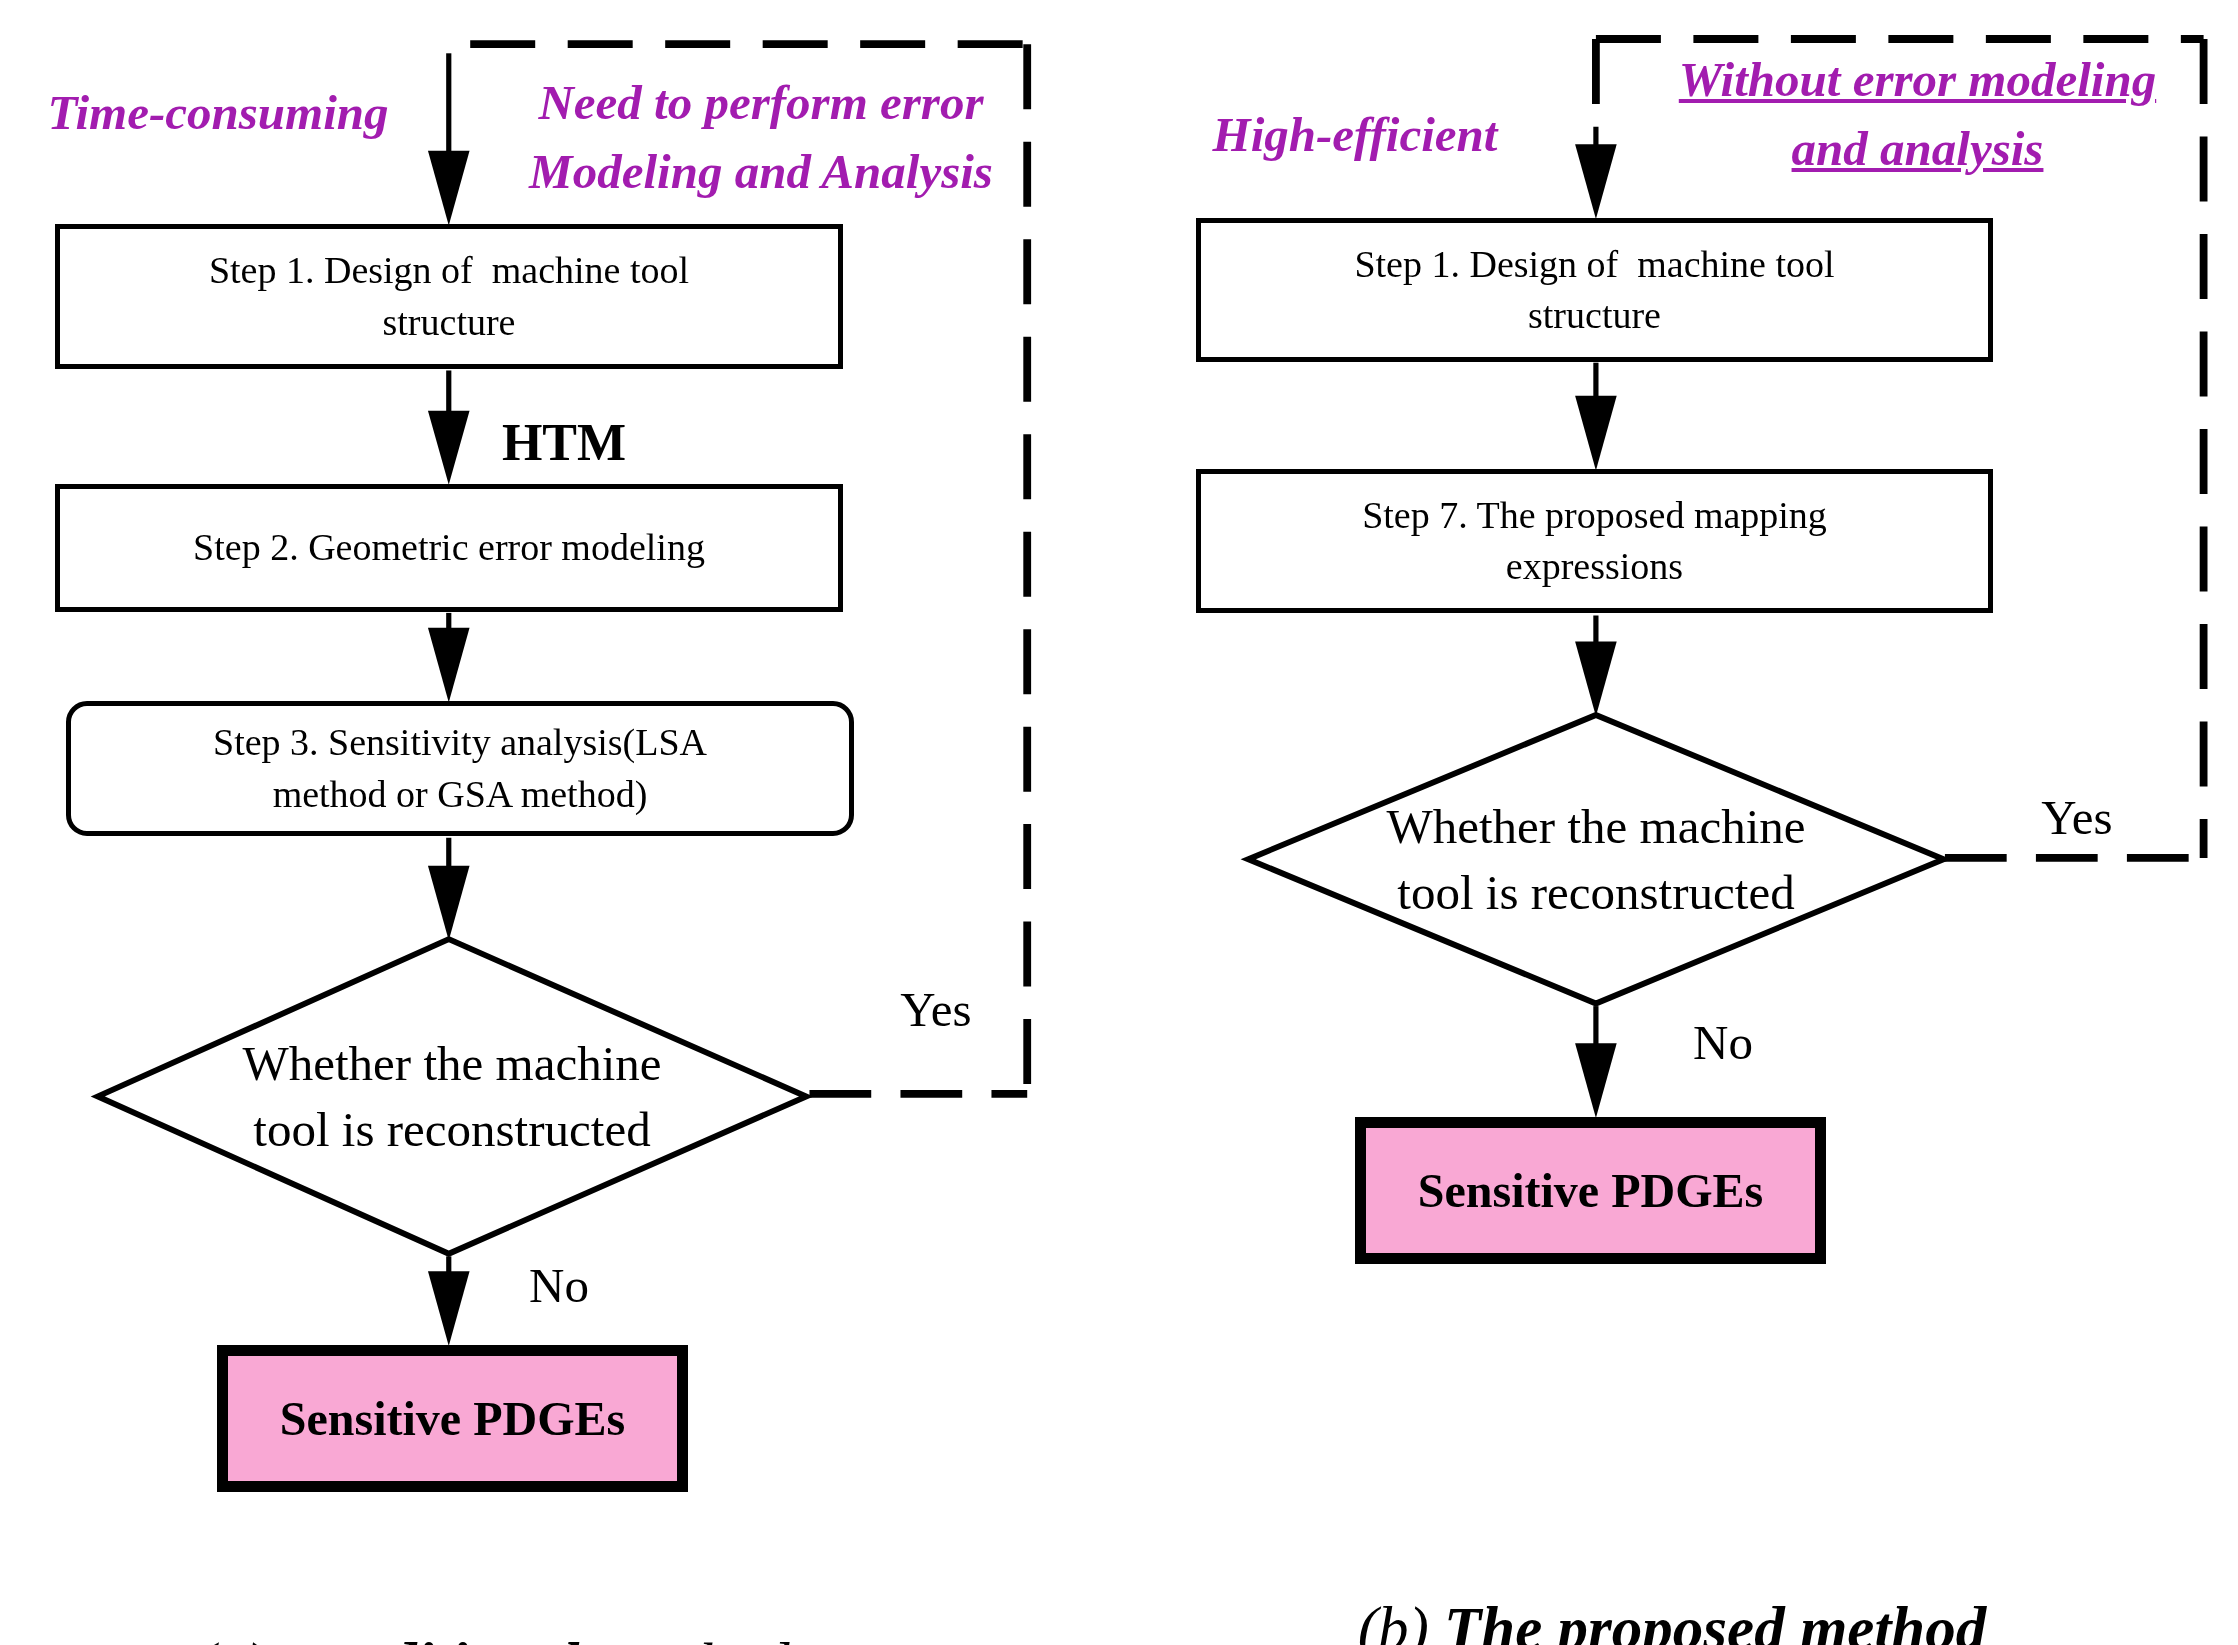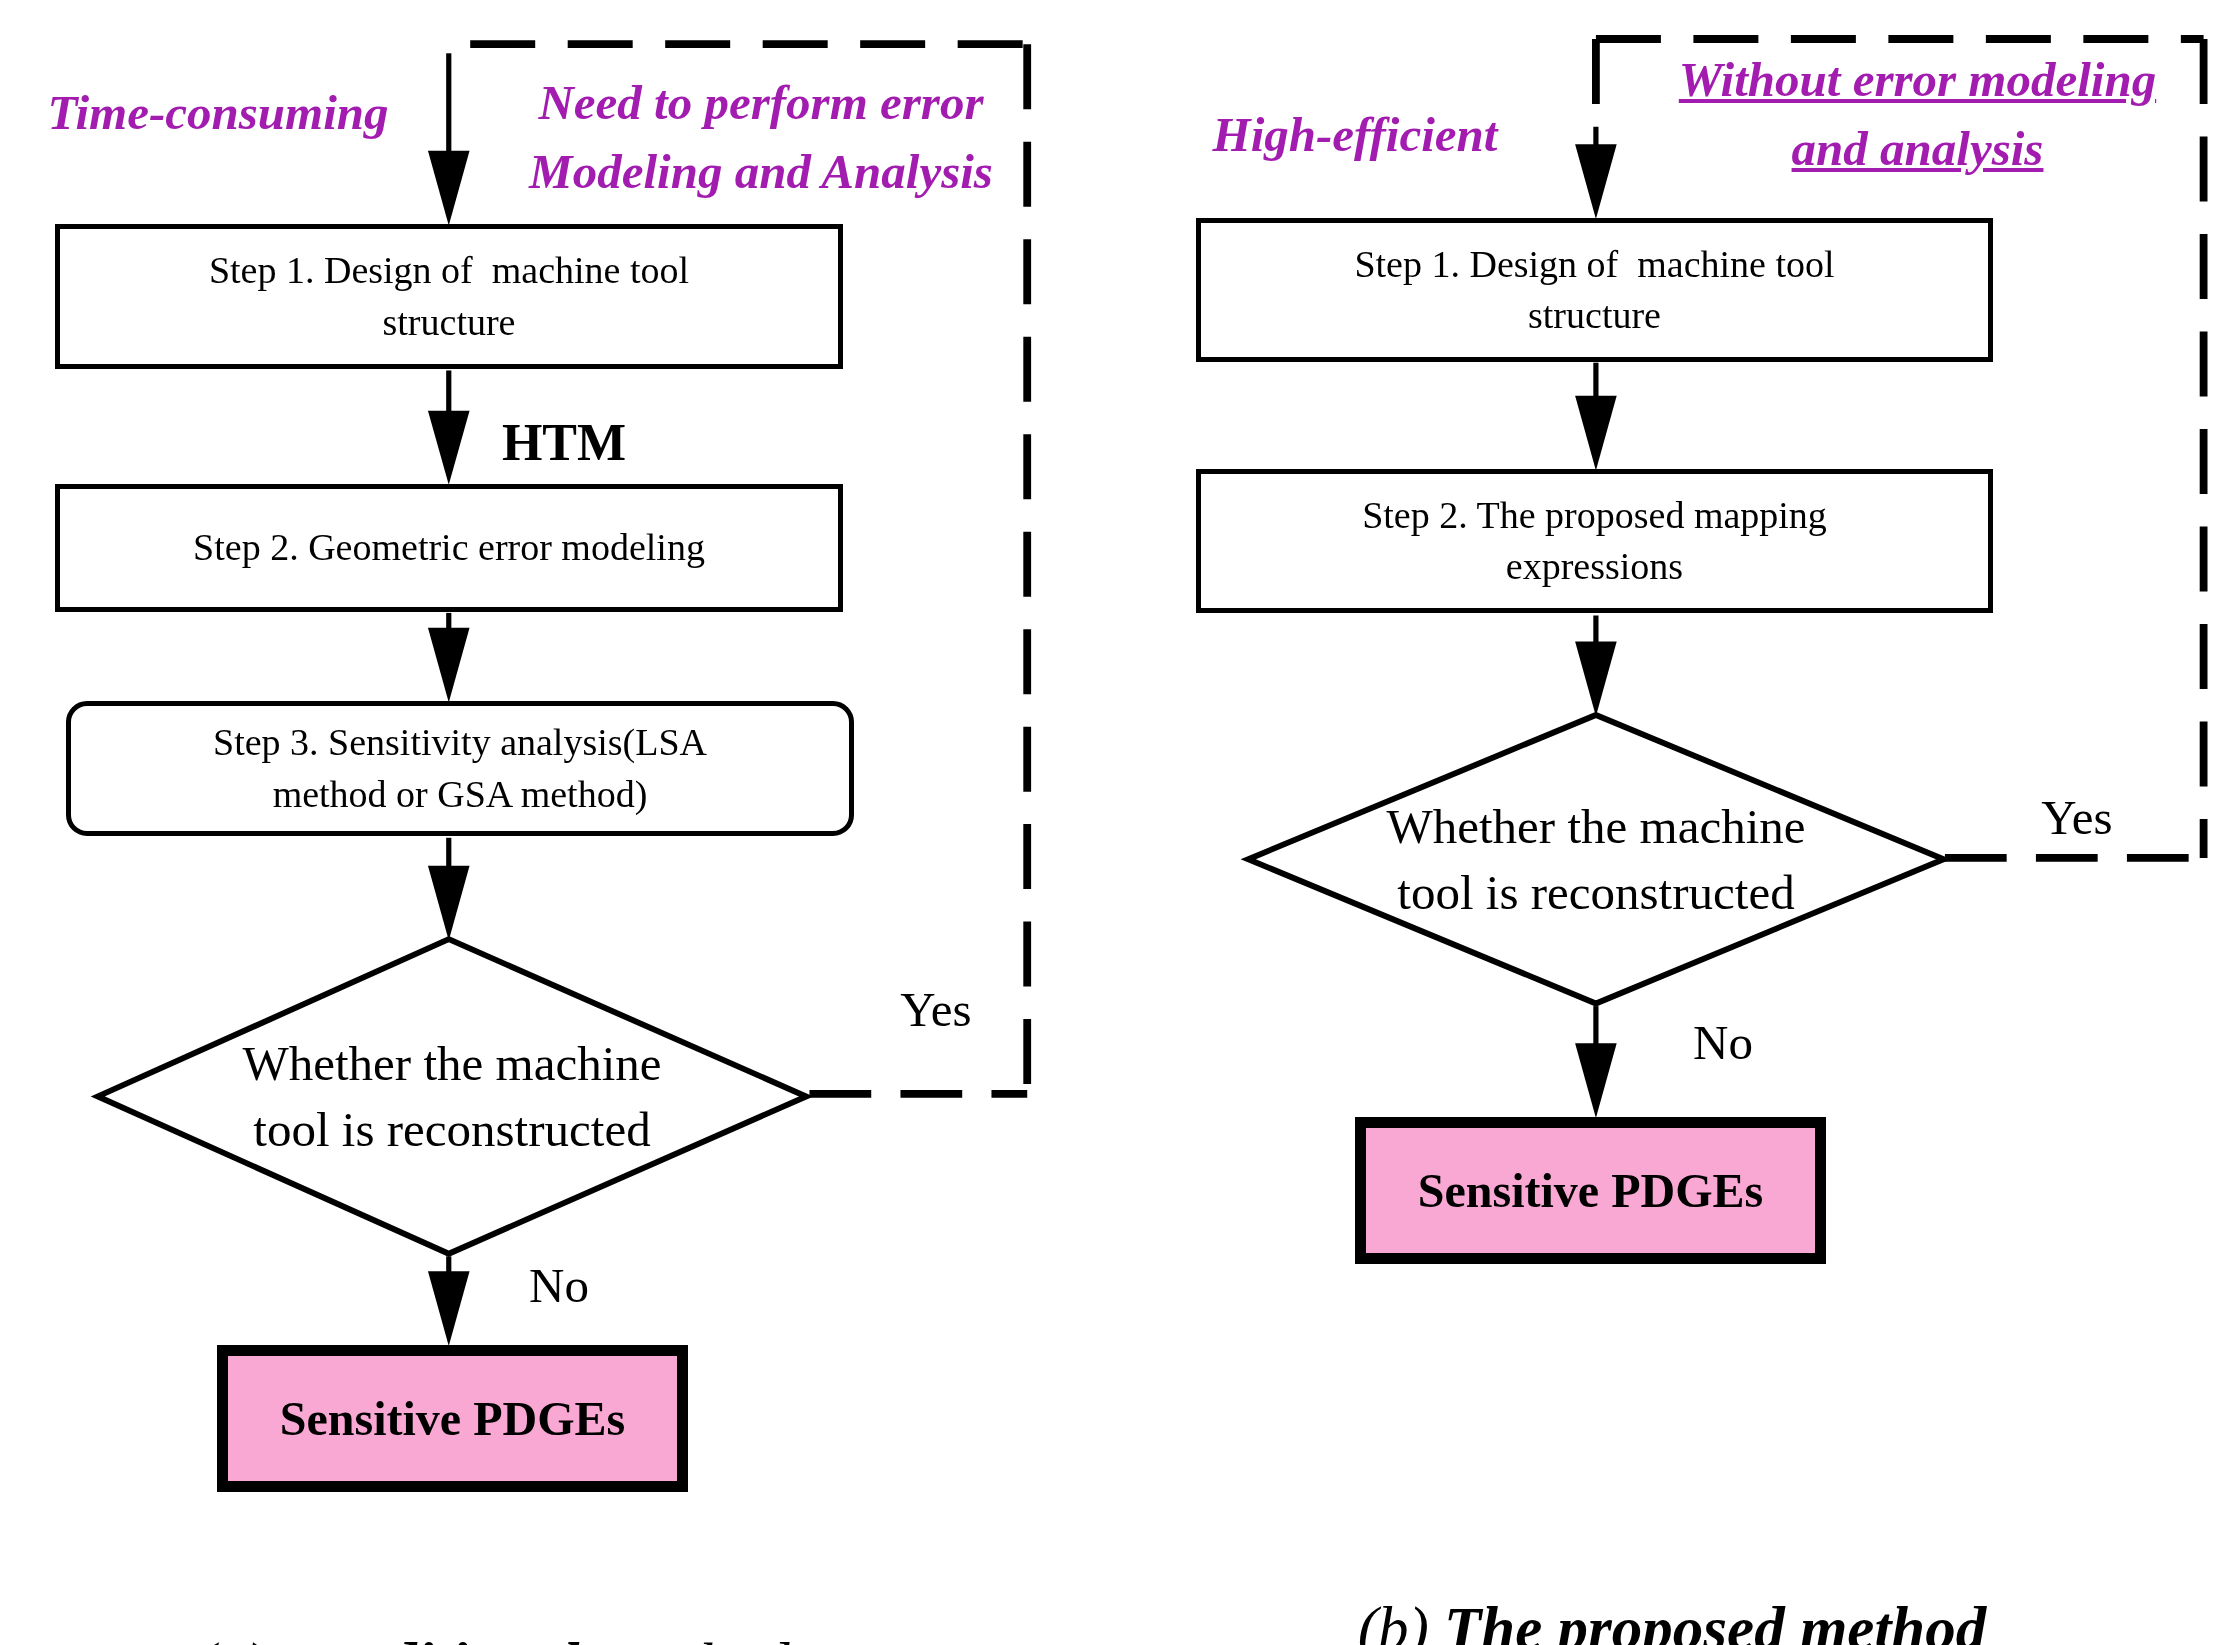--- a/index.html
+++ b/index.html
@@ -179,21 +179,21 @@
     <span class="pre">Without error modeling
 and analysis</span>
   </div>
 
   <div class="pbox" style="left:1196px; top:218px; width:797px; height:144px;">
     <span class="pre">Step 1. Design of  machine tool
 structure</span>
   </div>
 
   <div class="pbox" style="left:1196px; top:469px; width:797px; height:144px;">
-    <span class="pre">Step 2. The proposed mapping
+    <span class="pre">Step 7. The proposed mapping
 expressions</span>
   </div>
 
   <div class="dtext" style="left:1323px; top:772px; width:546px; height:176px;">
     <span class="pre">Whether the machine
 tool is reconstructed</span>
   </div>
 
   <div class="branch" style="left:2025px; top:788px; width:104px; height:59px;">
     <span class="pre">Yes</span>

